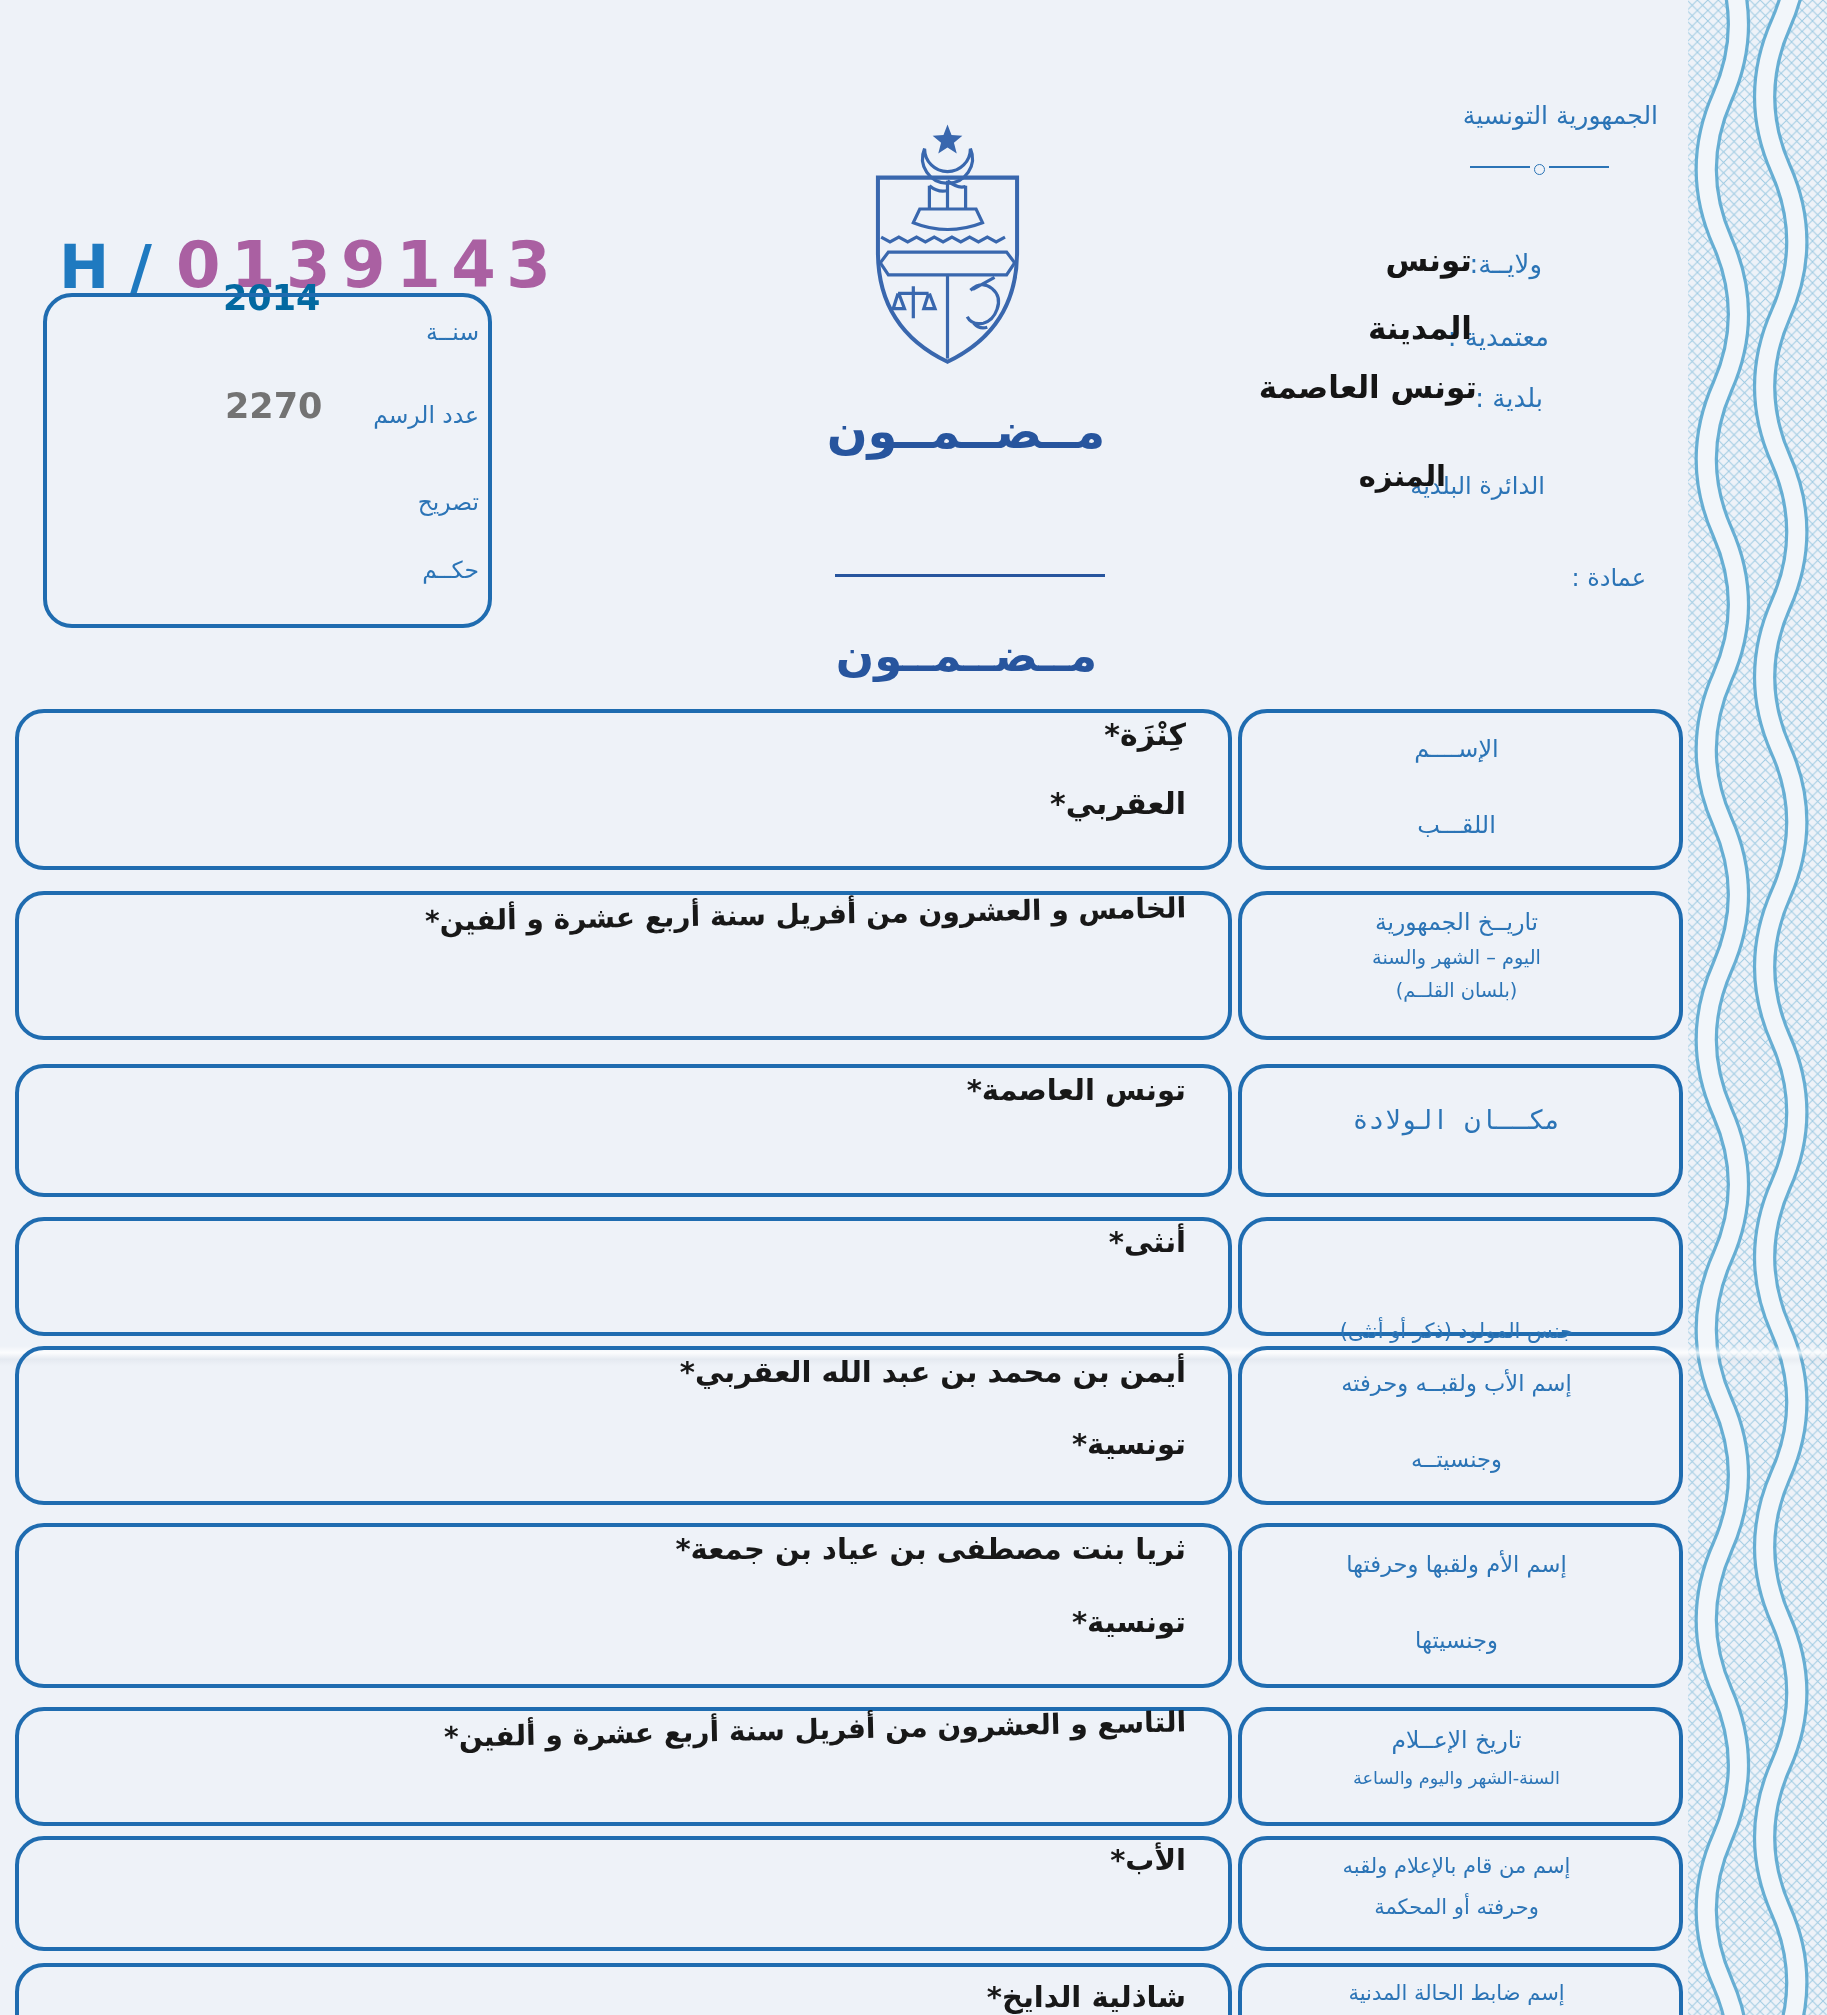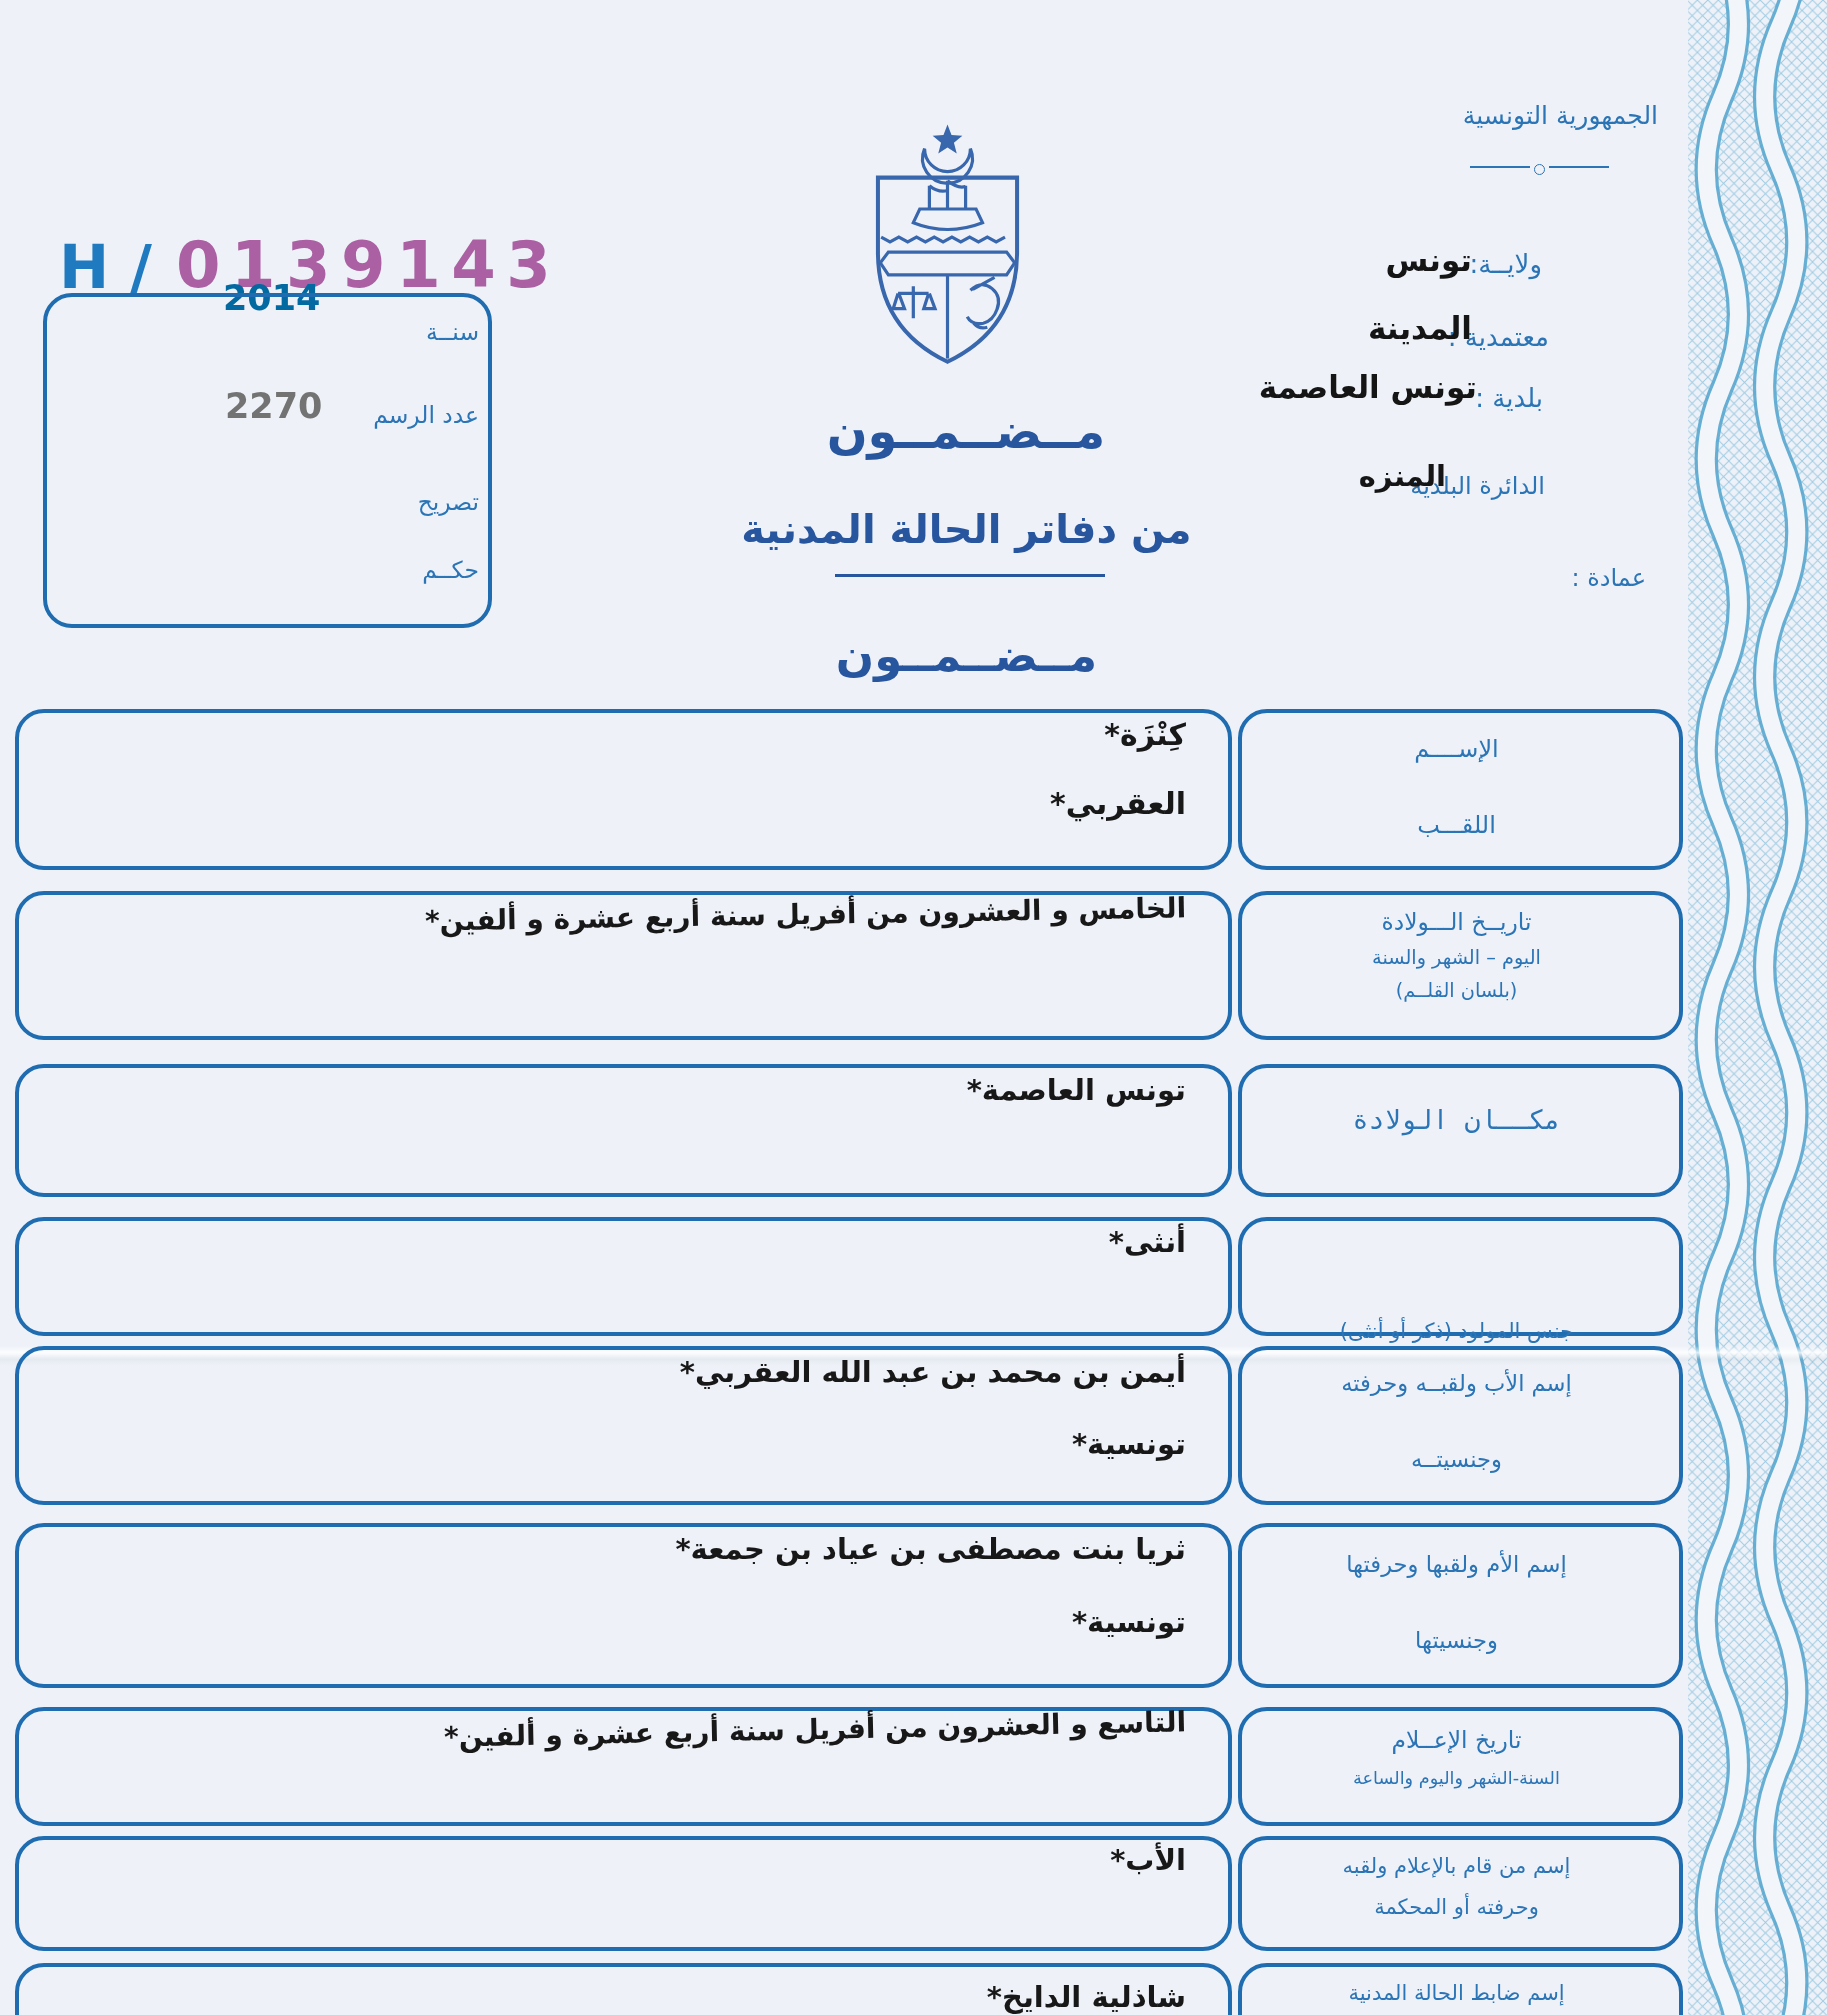--- a/index.html
+++ b/index.html
@@ -80,34 +80,33 @@
       <path d="M 190 228 V 170 M 235 228 V 158 M 280 228 V 170"></path>
       <path d="M 190 170 q 22 18 45 12 M 235 158 q 25 20 45 14"></path>
       <path d="M 88 335 H 382 L 402 362 L 382 392 H 88 L 68 362 Z"></path>
       <path d="M 235 392 V 600"></path>
       <path d="M 150 420 V 500 M 112 438 H 188 M 112 438 l -12 38 h 28 l -14 -38 M 188 438 l -12 38 h 28 l -14 -38"></path>
       <path d="M 292 430 q 28 -26 54 -4 q 24 20 12 52 q -10 28 -34 34 q -28 6 -40 -16 M 298 428 L 352 398 M 300 512 q 14 16 34 10"></path>
     </g>
   </svg>
 
   <div class="abs navy" style="left:685px;top:403px;width:564px;text-align:center;font-size:48px;">مــضــمــون</div>
-  <div class="abs navy" style="left:665px;top:506px;width:605px;text-align:center;font-size:40px;">من دفاتر الحالة المدنية</div>
   <div class="abs" style="left:836px;top:574px;width:270px;height:3.2px;background:#27559e;"></div>
   <div class="abs navy" style="left:665px;top:629px;width:605px;text-align:center;font-size:45px;">مــضــمــون</div>
 
   <div class="abs blue-box" style="left:16px;top:709px;width:1209px;height:153px;"></div>
   <div class="abs blue-box" style="left:1239px;top:709px;width:437px;height:153px;"></div>
   <div class="abs lbl labelbox-text" style="top:734px;font-size:24px;">الإســــم</div>
   <div class="abs lbl labelbox-text" style="top:810px;font-size:24px;">اللقـــب</div>
   <div class="abs val" style="right:641px;top:717px;font-size:30px;">كِنْزَة*</div>
   <div class="abs val" style="right:641px;top:786px;font-size:30px;">العقربي*</div>
 
   <div class="abs blue-box" style="left:16px;top:891px;width:1209px;height:141px;"></div>
   <div class="abs blue-box" style="left:1239px;top:891px;width:437px;height:141px;"></div>
-  <div class="abs lbl labelbox-text" style="top:908px;font-size:23.4px;">تاريــخ الـــولادة</div>
+  <div class="abs lbl labelbox-text" style="top:908px;font-size:23.4px;">تاريــخ الجمهورية</div>
   <div class="abs lbl labelbox-text" style="top:946px;font-size:19.3px;">اليوم – الشهر والسنة</div>
   <div class="abs lbl labelbox-text" style="top:979px;font-size:19.3px;">(بلسان القلــم)</div>
   <div class="abs val" style="right:641px;top:898px;font-size:28px;transform:rotate(-1deg);">الخامس و العشرون من أفريل سنة أربع عشرة و ألفين*</div>
 
   <div class="abs blue-box" style="left:16px;top:1064px;width:1209px;height:125px;"></div>
   <div class="abs blue-box" style="left:1239px;top:1064px;width:437px;height:125px;"></div>
   <div class="abs lbl labelbox-text" style="top:1106px;font-size:26.6px;font-family:Liberation Mono, monospace;">مكــان الولادة</div>
   <div class="abs val" style="right:641px;top:1073px;font-size:29px;">تونس العاصمة*</div>
 
   <div class="abs blue-box" style="left:16px;top:1217px;width:1209px;height:111px;"></div>

